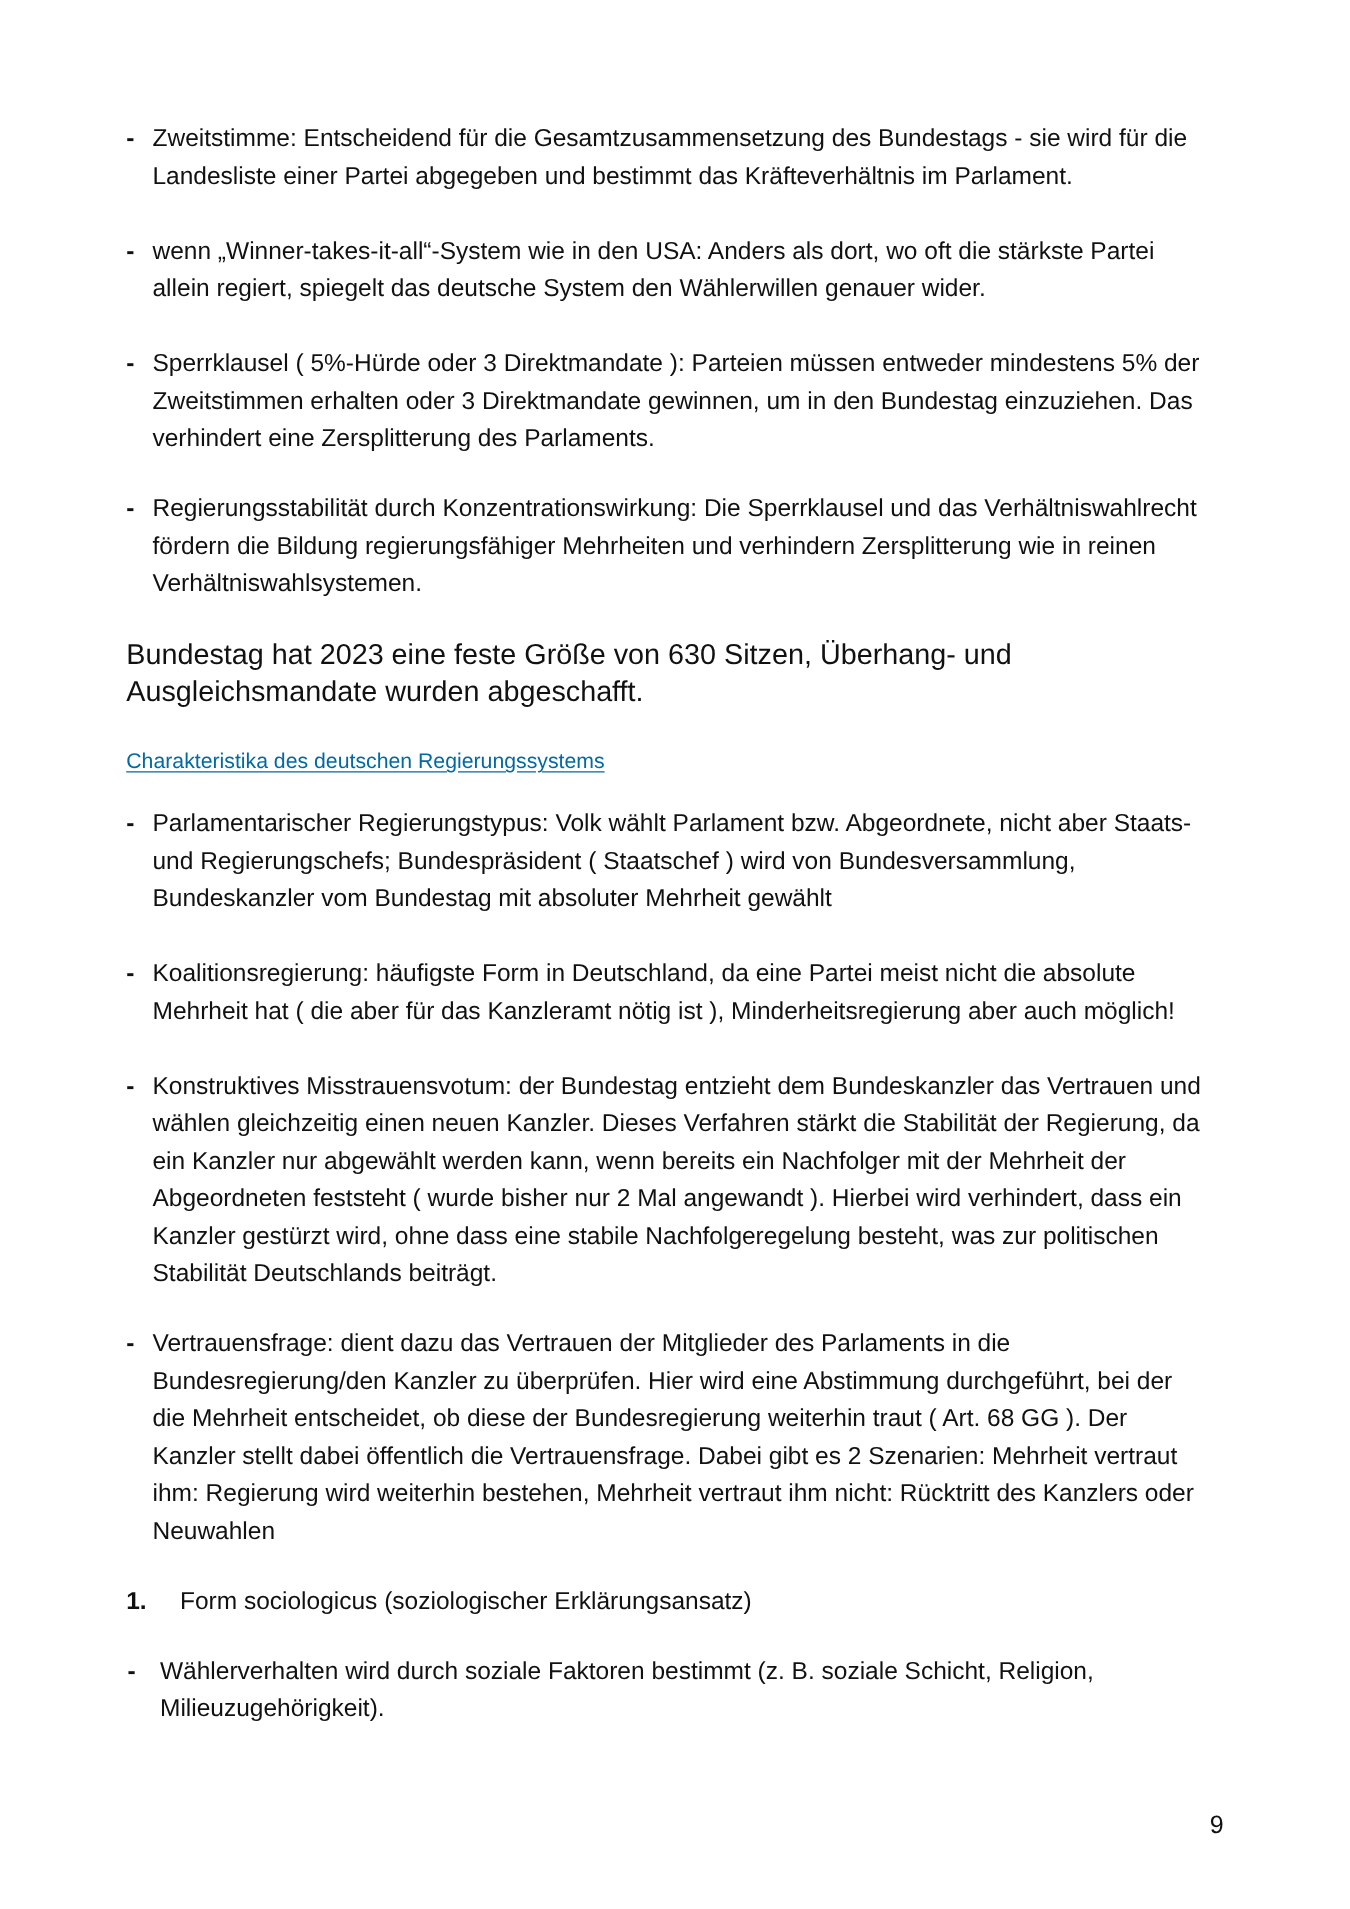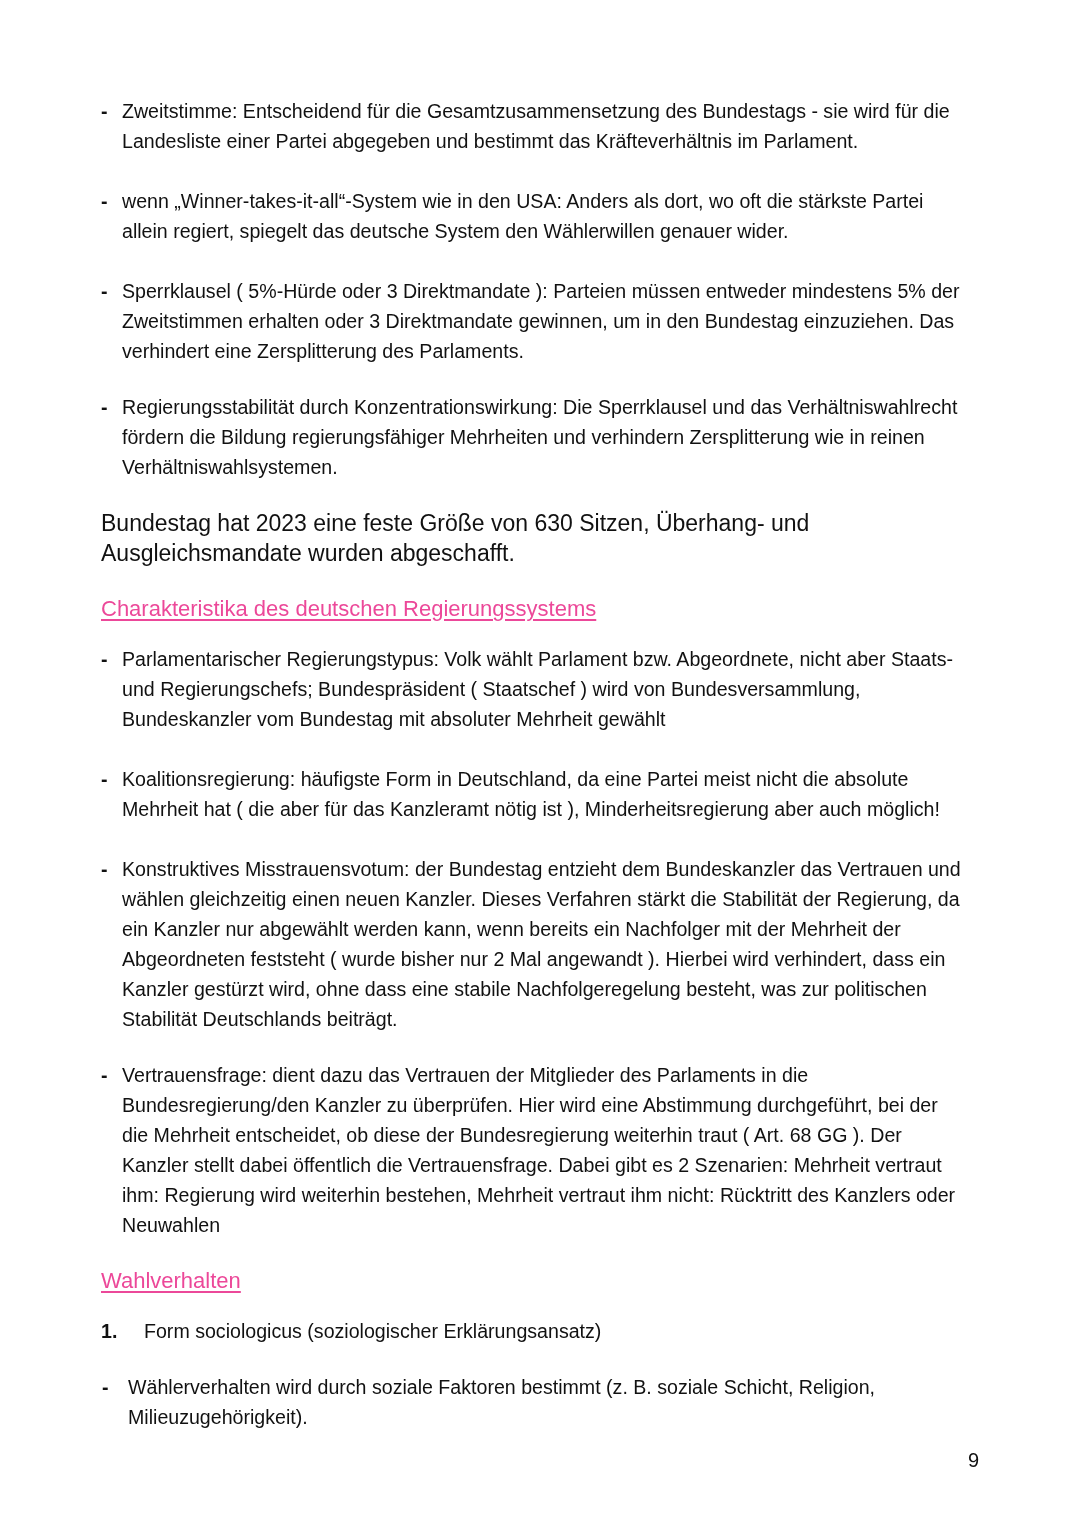--- a/index.html
+++ b/index.html
@@ -68,23 +68,23 @@
   .para {
     margin: 0 0 22px 0;
     font-size: 23px;
     line-height: 30px;
     color: #111111;
   }
 
   
   .subhead {
     margin: 0 0 20px 0;
-    font-size: 22px;
+    font-size: 17px;
     line-height: 30px;
-    color: #ec4899;
+    color: #0369a1;
     font-weight: normal;
     display: block;
   }
   .subhead span.u {
     text-decoration: underline;
     text-underline-offset: 3px;
   }
 
   
   .numitem {
@@ -154,23 +154,20 @@
     </div>
 
     <div class="bullet gap-md">
       <span class="dash">-</span><span class="lead">Konstruktives Misstrauensvotum</span><span>: der Bundestag entzieht dem Bundeskanzler das Vertrauen und wählen gleichzeitig einen neuen Kanzler. Dieses Verfahren stärkt die Stabilität der Regierung, da ein Kanzler nur abgewählt werden kann, wenn bereits ein Nachfolger mit der Mehrheit der Abgeordneten feststeht ( wurde bisher nur 2 Mal angewandt ). Hierbei wird verhindert, dass ein Kanzler gestürzt wird, ohne dass eine stabile Nachfolgeregelung besteht, was zur politischen Stabilität Deutschlands beiträgt.</span>
     </div>
 
     <div class="bullet gap-md">
       <span class="dash">-</span><span class="lead">Vertrauensfrage</span><span>: dient dazu das Vertrauen der Mitglieder des Parlaments in die Bundesregierung/den Kanzler zu überprüfen. Hier wird eine Abstimmung durchgeführt, bei der die Mehrheit entscheidet, ob diese der Bundesregierung weiterhin traut ( Art. 68 GG ). Der Kanzler stellt dabei öffentlich die Vertrauensfrage. Dabei gibt es 2 Szenarien: Mehrheit vertraut ihm: Regierung wird weiterhin bestehen, Mehrheit vertraut ihm nicht: Rücktritt des Kanzlers oder Neuwahlen</span>
     </div>
 
-    <div class="subhead gap-sm">
-      <span class="u">Wahlverhalten</span>
-    </div>
 
 
     <div class="numitem gap-md">
       <span class="num">1.</span><span>Form sociologicus (soziologischer Erklärungsansatz)</span>
     </div>
 
     <div class="bullet wide">
       <span class="dash">-</span><span>Wählerverhalten wird durch soziale Faktoren bestimmt (z. B. soziale Schicht, Religion, Milieuzugehörigkeit).</span>
     </div>
 

